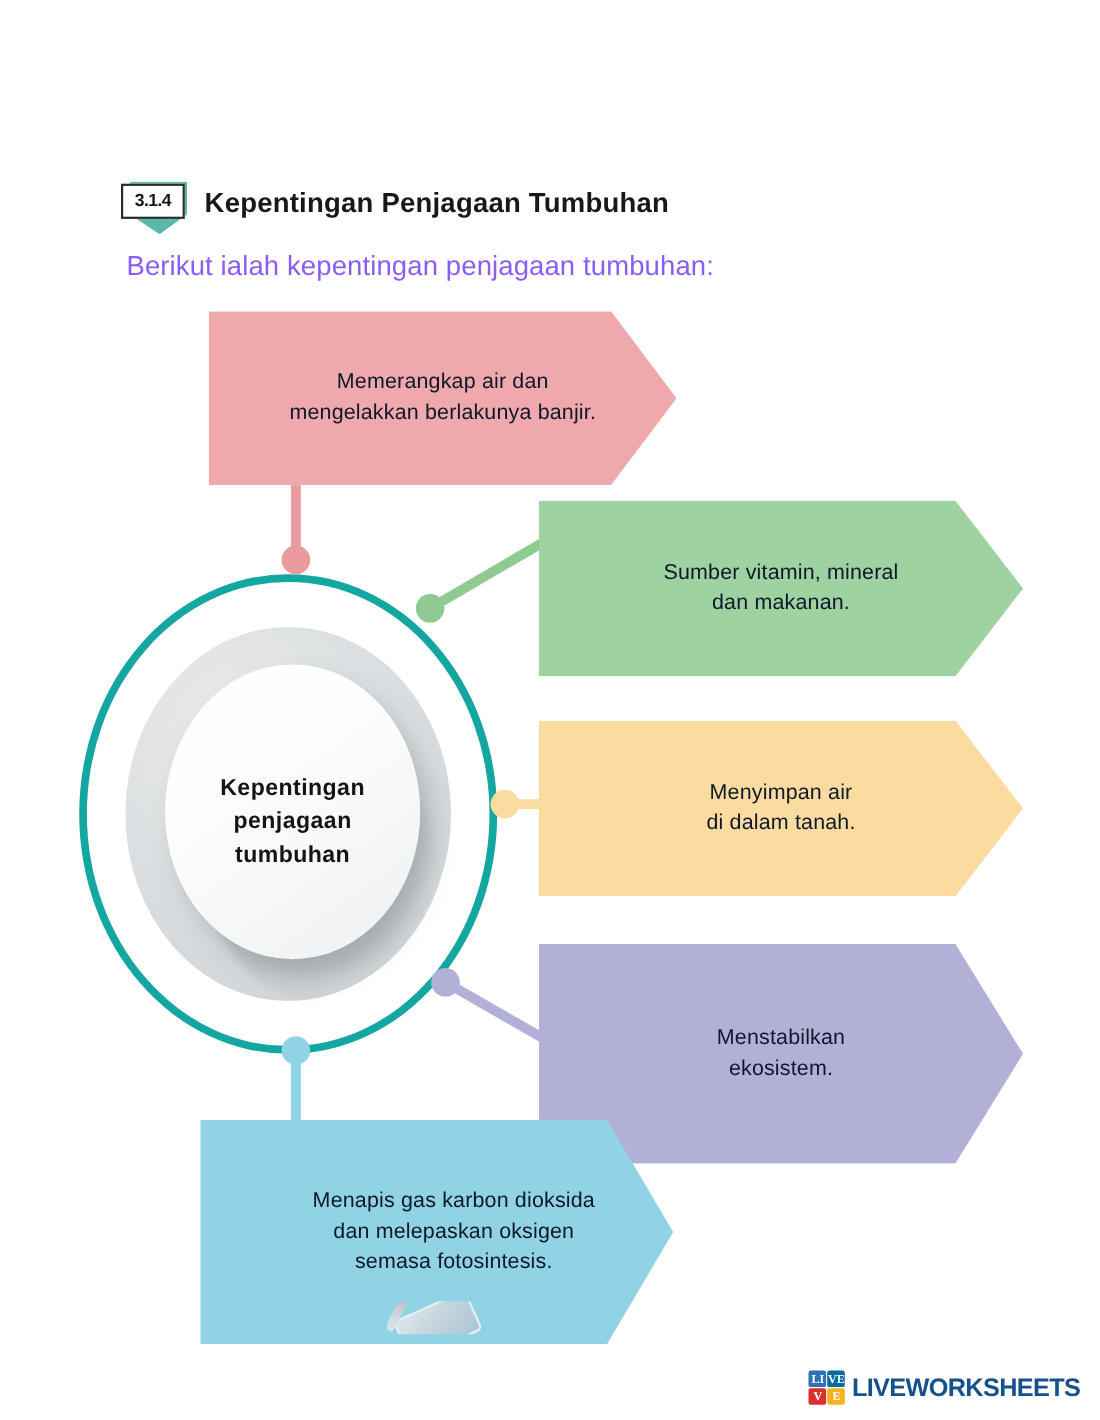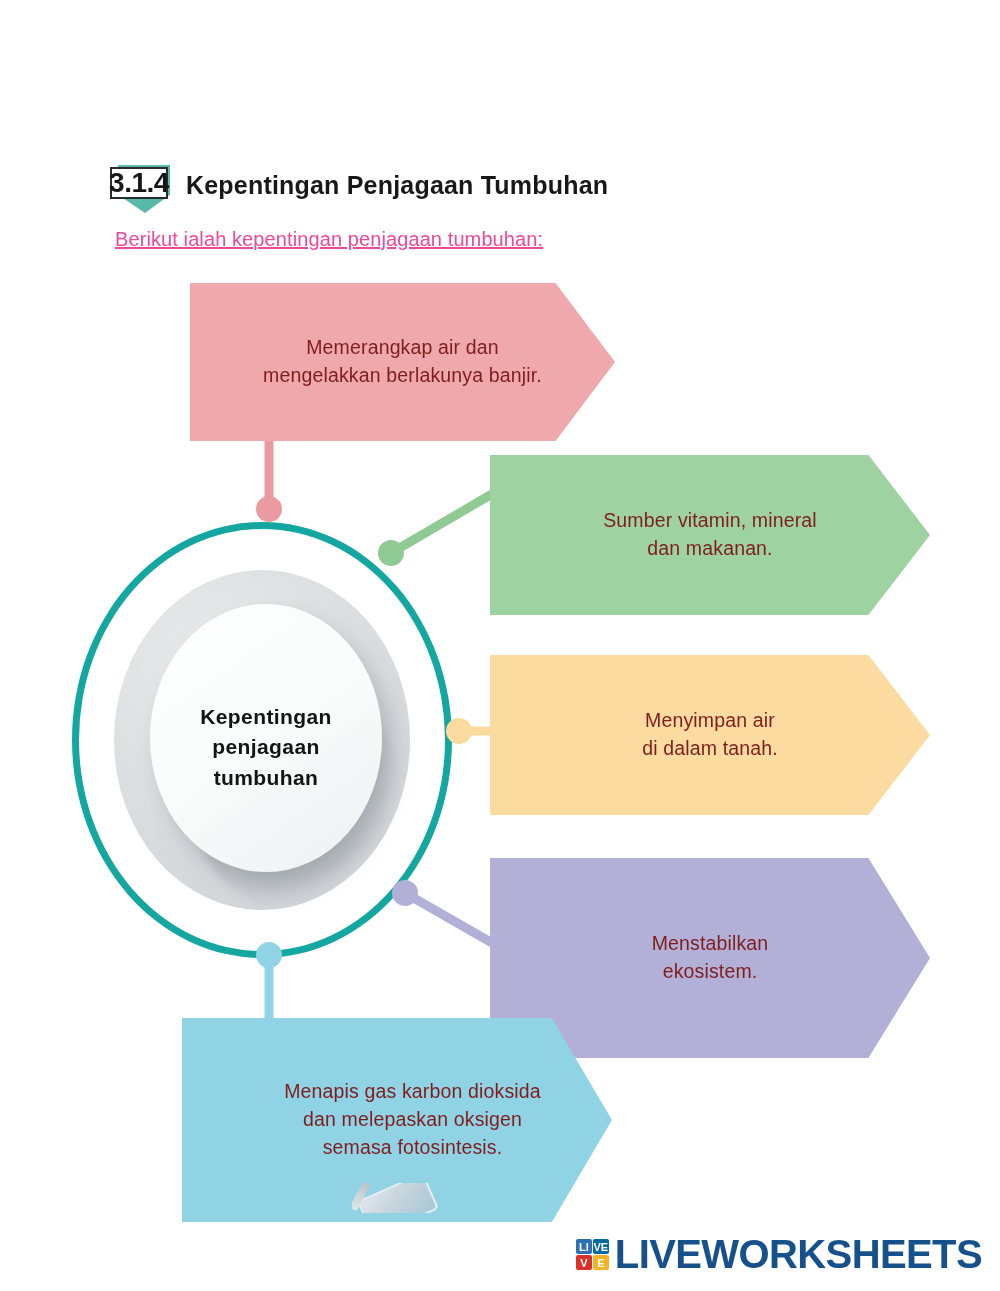--- a/index.html
+++ b/index.html
@@ -40,38 +40,37 @@
     clip-path: polygon(0 0, 100% 0, 100% 62%, 52% 100%, 0 62%);
     opacity: .85;
   }
   .badge-box {
     position: absolute;
     left: 0; top: 4px;
     width: 58px; height: 32px;
     background: #ffffff;
     border: 2px solid #2b2b2b;
     display: flex; align-items: center; justify-content: center;
-    font-size: 28px; font-weight: bold; color: #161616;
+    font-size: 16px; font-weight: bold; color: #161616;
     letter-spacing: -.5px;
   }
   .section-title {
     font-size: 25px;
     font-weight: bold;
     color: #181818;
     letter-spacing: .2px;
     white-space: nowrap;
   }
   .intro-text {
     position: absolute;
     left: 115px; top: 228px;
-    font-size: 20px;
-    color: #ec4899;
+    font-size: 25px;
+    color: #8b5cf6;
     letter-spacing: .1px;
     white-space: nowrap;
-    text-decoration: underline;
   }
 
   
   .diagram {
     position: absolute;
     left: 0; top: 0;
     width: 1000px; height: 1291px;
   }
   .svg-layer {
     position: absolute;
@@ -79,21 +78,21 @@
     width: 1000px; height: 1291px;
   }
 
   
   .callout {
     position: absolute;
     display: flex;
     align-items: center;
     justify-content: center;
     text-align: center;
-    color: #7f1d1d;
+    color: #0f172a;
     font-size: 19.5px;
     line-height: 1.42;
     letter-spacing: .15px;
   }
   .callout .txt { padding: 0 22px; white-space: pre-line; }
 
   .callout.pink  { left: 190px; top: 283px;  width: 425px; height: 158px; background: #efa8ac;
                    clip-path: polygon(0 0, 86% 0, 100% 50%, 86% 100%, 0 100%); }
   .callout.green { left: 490px; top: 455px;  width: 440px; height: 160px; background: #9ed2a0;
                    clip-path: polygon(0 0, 86% 0, 100% 50%, 86% 100%, 0 100%); }
@@ -202,28 +201,28 @@
     grid-template-columns: 16px 16px;
     grid-template-rows: 15px 15px;
     gap: 1px;
   }
   .lw-cell {
     display: flex; align-items: center; justify-content: center;
     color: #ffffff;
     font-size: 11px;
     font-weight: bold;
     border-radius: 2px;
-    font-family: Liberation Sans, sans-serif;
+    font-family: Liberation Serif, serif;
   }
   .lw-cell.c1 { background: #2f6fb5; }
   .lw-cell.c2 { background: #0369a1; }
   .lw-cell.c3 { background: #d9302c; }
   .lw-cell.c4 { background: #f2b223; }
   .lw-word {
-    font-size: 40px;
+    font-size: 23px;
     font-weight: bold;
     color: #17518c;
     letter-spacing: -.6px;
   }
 </style>
 </head>
 <body>
 
 <div class="page">
 

